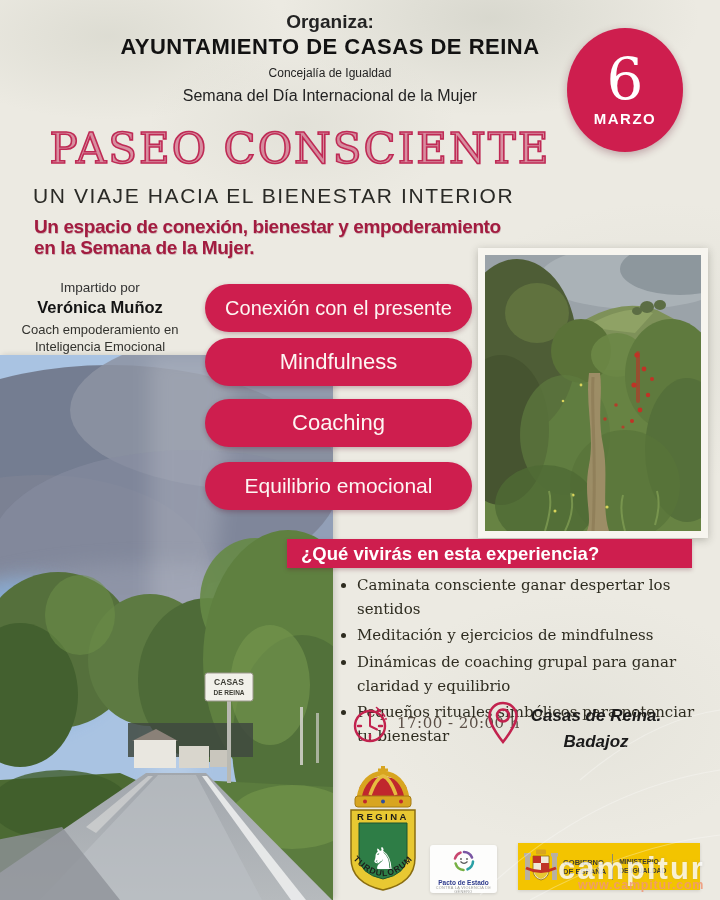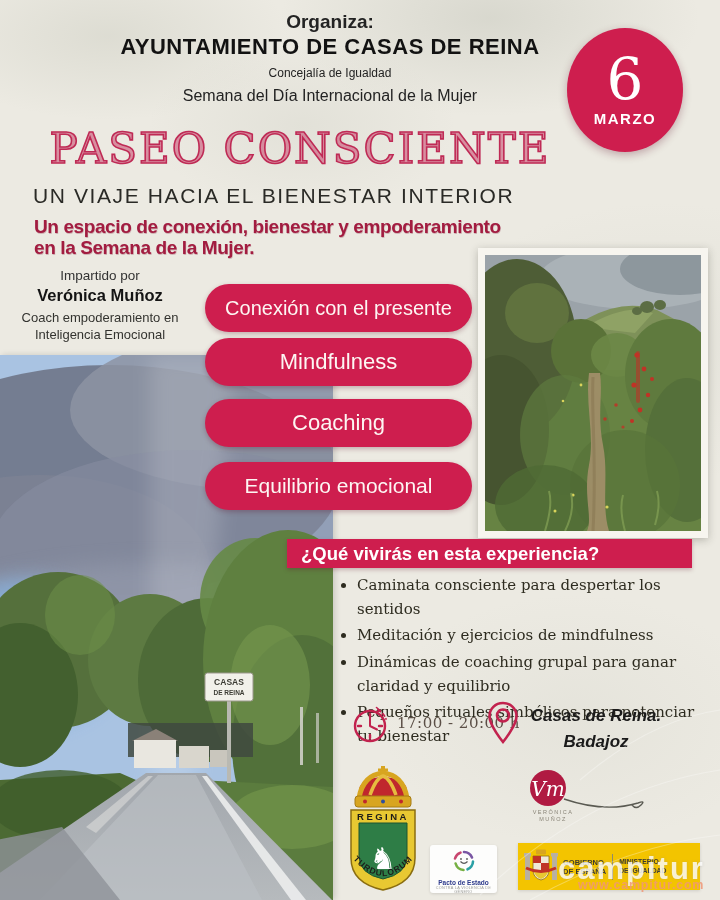--- a/index.html
+++ b/index.html
@@ -36,21 +36,21 @@
     left:0; top:124px; width:600px; text-align:center;
     font-family:"DejaVu Serif", serif; font-size:42px; letter-spacing:2px;
     color:rgba(255,250,248,.12);
     -webkit-text-stroke:1.6px #bf2a55;
     text-shadow:0 0 1px rgba(191,42,85,.55);
   }
   .subtitle{left:33px; top:184px; font-size:21px; letter-spacing:1.6px; color:#2a2a26; font-weight:500;}
   .tagline{left:34px; top:216px; font-size:19px; font-weight:800; letter-spacing:-.4px;
            line-height:21px; color:#a21c40; text-shadow:.5px .5px 0 rgba(120,10,40,.25);}
   
-  .facilitator{left:20px; top:268px; width:160px; text-align:center; color:#333;}
+  .facilitator{left:20px; top:280px; width:160px; text-align:center; color:#333;}
   .fac-label{font-size:13.5px; font-weight:500;}
   .fac-name{font-size:16.5px; font-weight:800; color:#141414; margin:3px 0 4px;}
   .fac-role{font-size:13px; line-height:17px; color:#33332f;}
   
   .pill{
     left:205px; width:267px; height:48px; border-radius:24px; background:#ce1e4e;
     color:#fdf6f3; font-family:Liberation Sans, sans-serif;
     display:flex; align-items:center; justify-content:center;
     box-shadow:0 2px 5px rgba(90,10,35,.28); font-size:22px;
   }
@@ -237,21 +237,21 @@
   </div>
 
   <div class="abs pill pill-0">Conexión con el presente</div>
   <div class="abs pill pill-2">Coaching</div>
   <div class="abs pill pill-1">Mindfulness</div>
   <div class="abs pill pill-3">Equilibrio emocional</div>
 
   <div class="abs banner">¿Qué vivirás en esta experiencia?</div>
   <div class="abs bullets">
     <ul>
-      <li>Caminata consciente para despertar los sentidos</li>
+      <li>Caminata consciente ganar despertar los sentidos</li>
       <li>Meditación y ejercicios de mindfulness</li>
       <li>Dinámicas de coaching grupal para ganar claridad y equilibrio</li>
       <li>Pequeños rituales simbólicos para potenciar tu bienestar</li>
     </ul>
   </div>
 
   <svg class="abs" style="left:350px; top:702px;" width="44" height="44" viewBox="0 0 44 44">
     <g stroke="#c2224e" fill="none" stroke-width="2.4" stroke-linecap="round">
       <circle cx="20" cy="24" r="15"></circle>
       <path d="M20,12 v3 M20,33 v3 M8,24 h3 M29,24 h3"></path>
@@ -290,31 +290,20 @@
 
     <path d="M11,44 h64 v48 q0,25 -32,32 q-32,-7 -32,-32 Z" fill="#e8c832" stroke="#8a6d10" stroke-width="1.5"></path>
     <path d="M19,57 h48 v33 q0,18 -24,23 q-24,-5 -24,-23 Z" fill="#2e7d46" stroke="#1d5530" stroke-width="1"></path>
     <text x="43" y="54" text-anchor="middle" font-size="9.5" font-weight="bold" letter-spacing="2.5" fill="#1d1d1a">REGINA</text>
     <text x="43" y="103" text-anchor="middle" font-size="30" fill="#ffffff">♞</text>
     <text font-size="8.5" font-weight="bold" letter-spacing="1" fill="#1d1d1a">
       <textPath href="#barc" startOffset="50%" text-anchor="middle">TURDULORUM</textPath>
     </text>
   </svg>
 
-  <div class="abs" style="left:520px; top:765px; width:150px; height:64px;">
-    <svg width="150" height="64" viewBox="0 0 150 64">
-      <circle cx="28" cy="23" r="18" fill="#b01a42"></circle>
-      <text x="28" y="31" text-anchor="middle" font-family="DejaVu Serif, serif" font-style="italic" font-size="20" fill="#fff">Vm</text>
-      <path d="M44,34 Q85,48 118,38 Q126,35 121,40 Q116,45 112,40" stroke="#5a5a52" stroke-width="1.4" fill="none"></path>
-    </svg>
-    <div class="vm-names" style="position:absolute; left:0; top:44px; width:66px;">
-      <div>VERÓNICA</div>
-      <div>MUÑOZ</div>
-    </div>
-  </div>
 
   <div class="abs pacto-box">
     <svg width="26" height="26" viewBox="0 0 26 26" style="margin-top:3px;">
       <g fill="none" stroke-width="2.6" stroke-linecap="round">
         <path d="M13,4 A9,9 0 0 1 21,9.5" stroke="#7a56a3"></path>
         <path d="M22,13.5 A9,9 0 0 1 16.5,21.3" stroke="#2ba0a5"></path>
         <path d="M12.5,22 A9,9 0 0 1 4.6,15.5" stroke="#76b043"></path>
         <path d="M4,10.5 A9,9 0 0 1 9.5,4.6" stroke="#c8476f"></path>
       </g>
       <path d="M9.5,13.5 Q13,17 16.5,13.5" stroke="#555" stroke-width="1.2" fill="none"></path>

